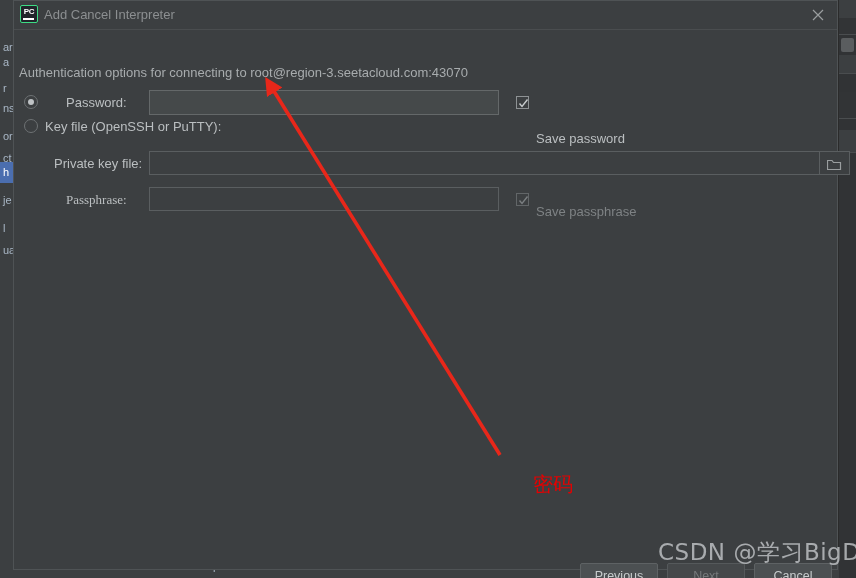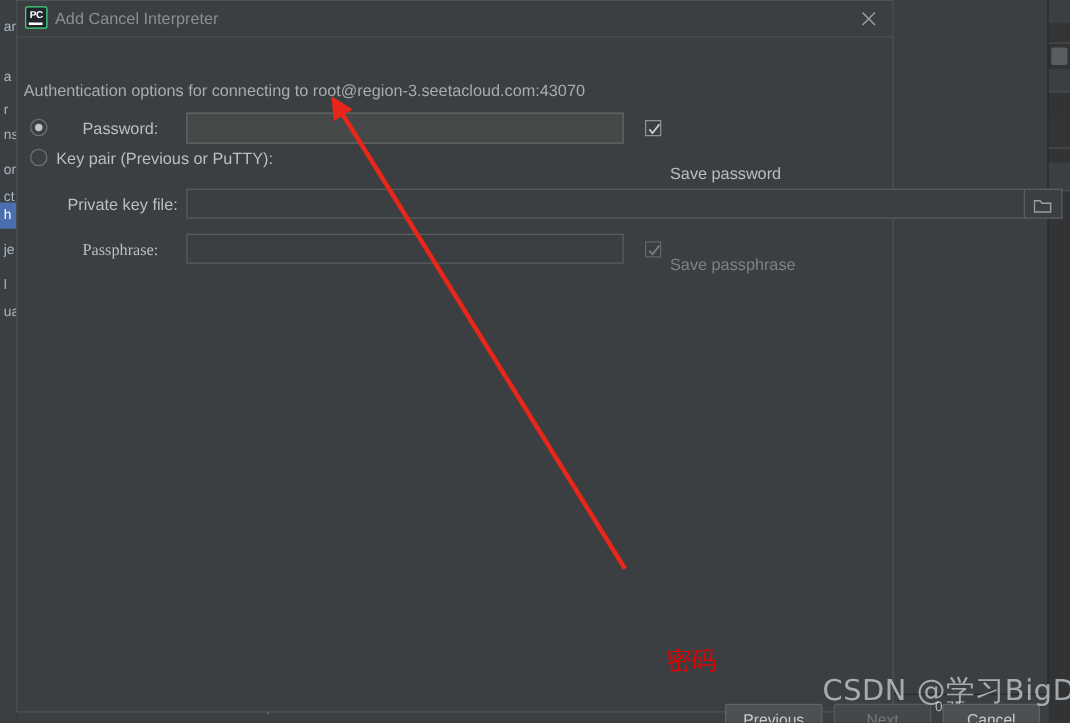--- a/index.html
+++ b/index.html
@@ -83,21 +83,21 @@
     color: #a9b7c6;
     white-space: nowrap;
     overflow: hidden;
   }
 
   
   .dialog {
     position: absolute;
     left: 13px;
     top: 0;
-    width: 702px;
+    width: 825px;
     height: 570px;
     background: #3c3f41;
     border: 1px solid #4f5355;
     box-sizing: border-box;
   }
   .titlebar {
     position: relative;
     height: 28px;
     background: #3c3f41;
     border-bottom: 1px solid #4a4d4f;
@@ -244,39 +244,38 @@
     left: 0; top: 0;
     width: 856px; height: 578px;
     pointer-events: none;
   }
   .anno-text {
     position: absolute;
     font-size: 20px;
     color: #e60000;
     font-family: "DejaVu Sans", sans-serif;
     white-space: nowrap;
-    margin-top: 44px;
   }
 
   .watermark {
     position: absolute;
     font-size: 23px;
     color: rgba(210, 214, 216, 0.72);
     font-family: "DejaVu Sans", sans-serif;
     white-space: nowrap;
     letter-spacing: 0.5px;
   }
 </style>
 </head>
 <body>
 
 <div class="ide-bg">
 
   <div class="ide-sidebar">
-    <div class="ide-sb-row" style="top:12px">ar</div>
+    <div class="ide-sb-row" style="top:37px">ar</div>
     <div class="ide-sb-row" style="top:52px">a</div>
     <div class="ide-sb-row" style="top:78px">r</div>
     <div class="ide-sb-row" style="top:98px">ns</div>
     <div class="ide-sb-row" style="top:126px">or</div>
     <div class="ide-sb-row" style="top:148px">ct</div>
     <div class="ide-sb-row sel" style="top:162px">h</div>
     <div class="ide-sb-row" style="top:190px">je</div>
     <div class="ide-sb-row" style="top:218px">l</div>
     <div class="ide-sb-row" style="top:240px">ua</div>
   </div>
@@ -319,21 +318,21 @@
     <div class="lbl" style="left:31px; top:65px;margin-left:21px;">Password:</div>
     <div class="field" style="left:135px; top:60px; width:350px; height:25px;"></div>
     <div class="cbox" style="left:502px; top:66px;">
       <svg width="11" height="11" viewBox="0 0 11 11">
         <path d="M1.5 5.5 L4 8.5 L9.5 1.5" stroke="#c9cdce" stroke-width="1.4" fill="none"></path>
       </svg>
     </div>
     <div class="lbl" style="left:522px; top:65px;margin-top:36px;">Save password</div>
 
     <div class="radio" style="left:10px; top:89px;"></div>
-    <div class="lbl" style="left:31px; top:89px;">Key pair (Previous or PuTTY):</div>
+    <div class="lbl" style="left:31px; top:89px;">Key file (OpenSSH or PuTTY):</div>
 
     <div class="lbl" style="left:40px; top:126px;">Private key file:</div>
     <div class="field flat" style="left:135px; top:121px; width:671px; height:24px;"></div>
     <div class="folder-btn" style="left:806px; top:121px;">
       <svg width="16" height="13" viewBox="0 0 16 13">
         <path d="M0.5 2.5 L0.5 11.5 L13.5 11.5 L13.5 4.5 L6.5 4.5 L5 2.5 Z" stroke="#9a9e9f" stroke-width="1.2" fill="none"></path>
       </svg>
     </div>
 
     <div class="lbl" style="left:52px; top:162px;font-family:Liberation Serif, serif;">Passphrase:</div>

